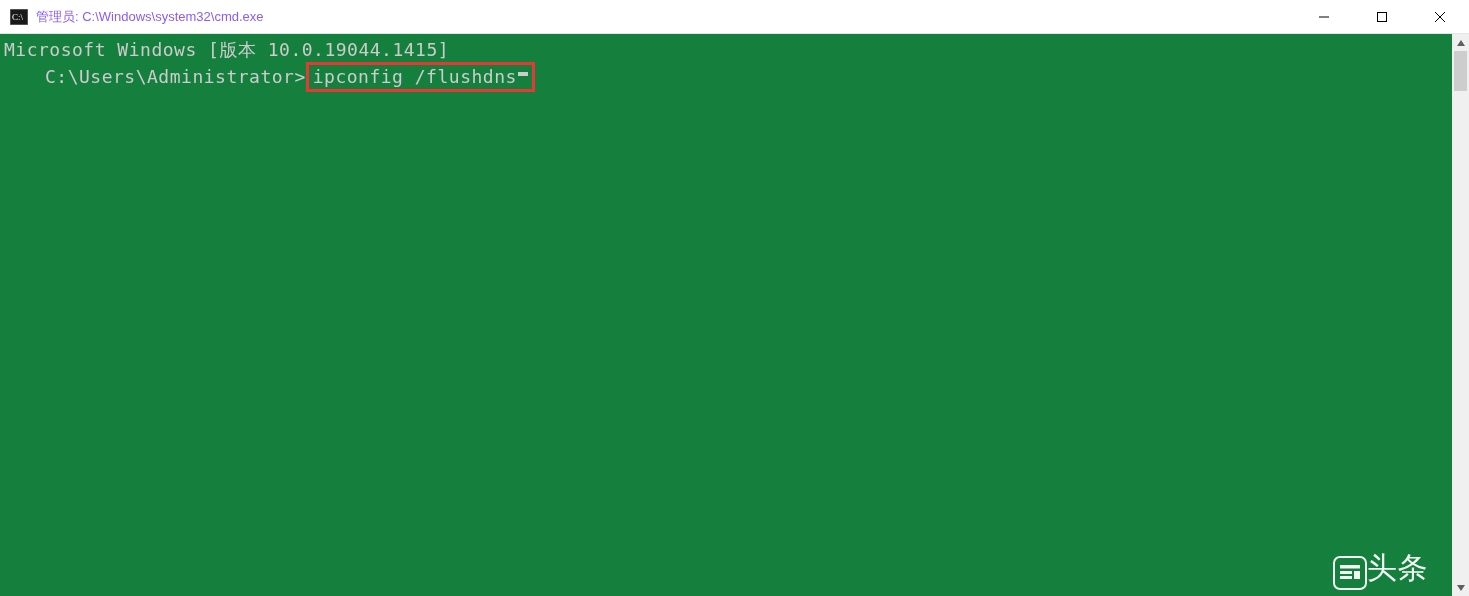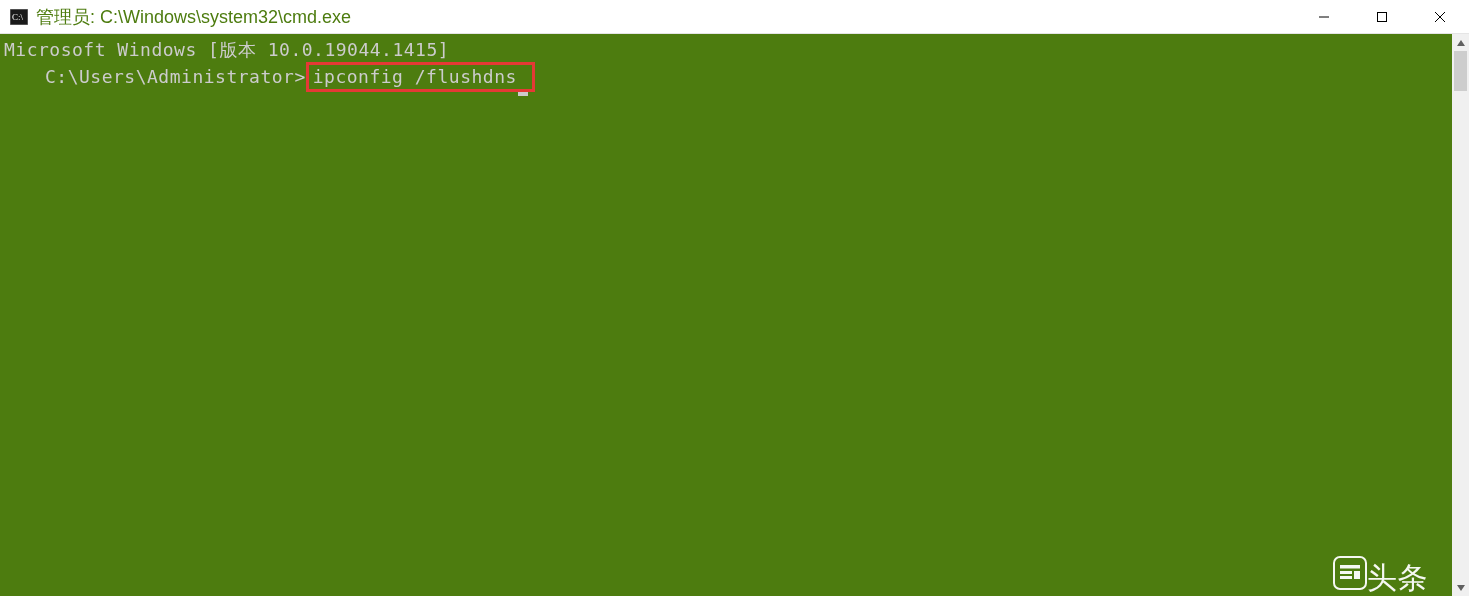--- a/index.html
+++ b/index.html
@@ -1,35 +1,35 @@
 <!DOCTYPE html>
 <html><head>
 <meta charset="utf-8">
 <style>
   * { margin: 0; padding: 0; box-sizing: border-box; }
   html, body { width: 1469px; height: 596px; font-family: "Segoe UI", sans-serif; background: #fff; overflow: hidden; }
   .window { width: 1469px; height: 596px; display: flex; flex-direction: column; background: #fff; position: relative; }
   .titlebar { height: 34px; background: #ffffff; display: flex; align-items: center; border-bottom: 1px solid #e5e5e5; user-select: none; }
   .title-left { display: flex; align-items: center; gap: 8px; padding-left: 10px; flex: 1; min-width: 0; }
   .app-icon { width: 18px; height: 16px; }
-  .title-text { font-size: 18px; color: #4d7c0f; white-space: nowrap; overflow: hidden; text-overflow: ellipsis; }
+  .title-text { font-size: 13px; color: #8b5cf6; white-space: nowrap; overflow: hidden; text-overflow: ellipsis; }
   .win-controls { display: flex; height: 100%; }
   .win-btn { width: 58px; height: 100%; display: flex; align-items: center; justify-content: center; color: #000; background: transparent; border: none; }
   .client { flex: 1; display: flex; min-height: 0; }
-  .terminal { flex: 1; background: #4d7c0f; color: #cccccc; font-family: "NSimSun","SimSun","Consolas",monospace; font-size: 18px; line-height: 24px; padding: 4px 4px; overflow: hidden; position: relative; letter-spacing: 0.5px; }
+  .terminal { flex: 1; background: #15803d; color: #cccccc; font-family: "NSimSun","SimSun","Consolas",monospace; font-size: 18px; line-height: 24px; padding: 4px 4px; overflow: hidden; position: relative; letter-spacing: 0.5px; }
   .terminal .line { white-space: pre; }
   .prompt-line { display: flex; align-items: center; margin-left: 41px; }
-  .cmd-box { border: 3px solid #e53935; padding: 0 4px; display: inline-flex; align-items: flex-end; }
+  .cmd-box { border: 3px solid #e53935; padding: 0 4px; display: inline-flex; align-items: flex-start; }
   .cursor { display: inline-block; width: 10px; height: 4px; background: #cccccc; margin-left: 1px; position: relative; top: 7px; }
   .scrollbar { width: 17px; background: #f0f0f0; position: relative; }
   .scroll-up, .scroll-down { position: absolute; left: 0; width: 17px; height: 17px; display: flex; align-items: center; justify-content: center; color: #606060; font-size: 10px; }
   .scroll-up { top: 0; }
   .scroll-down { bottom: 0; }
   .scroll-thumb { position: absolute; left: 2px; top: 17px; width: 13px; height: 40px; background: #cdcdcd; }
-  .watermark { position: absolute; right: 24px; bottom: 6px; display: flex; align-items: flex-end; gap: 0; color: #ffffff; font-family: "Microsoft YaHei","PingFang SC",sans-serif; font-size: 30px; font-weight: 500; opacity: 0.95; pointer-events: none; }
+  .watermark { position: absolute; right: 24px; bottom: 6px; display: flex; align-items: flex-start; gap: 0; color: #ffffff; font-family: "Microsoft YaHei","PingFang SC",sans-serif; font-size: 30px; font-weight: 500; opacity: 0.95; pointer-events: none; }
   .watermark .logo { width: 34px; height: 34px; }
 </style>
 </head>
 <body>
 
 <div class="window">
 
   <div class="titlebar">
     <div class="title-left">
       <span class="app-icon">

